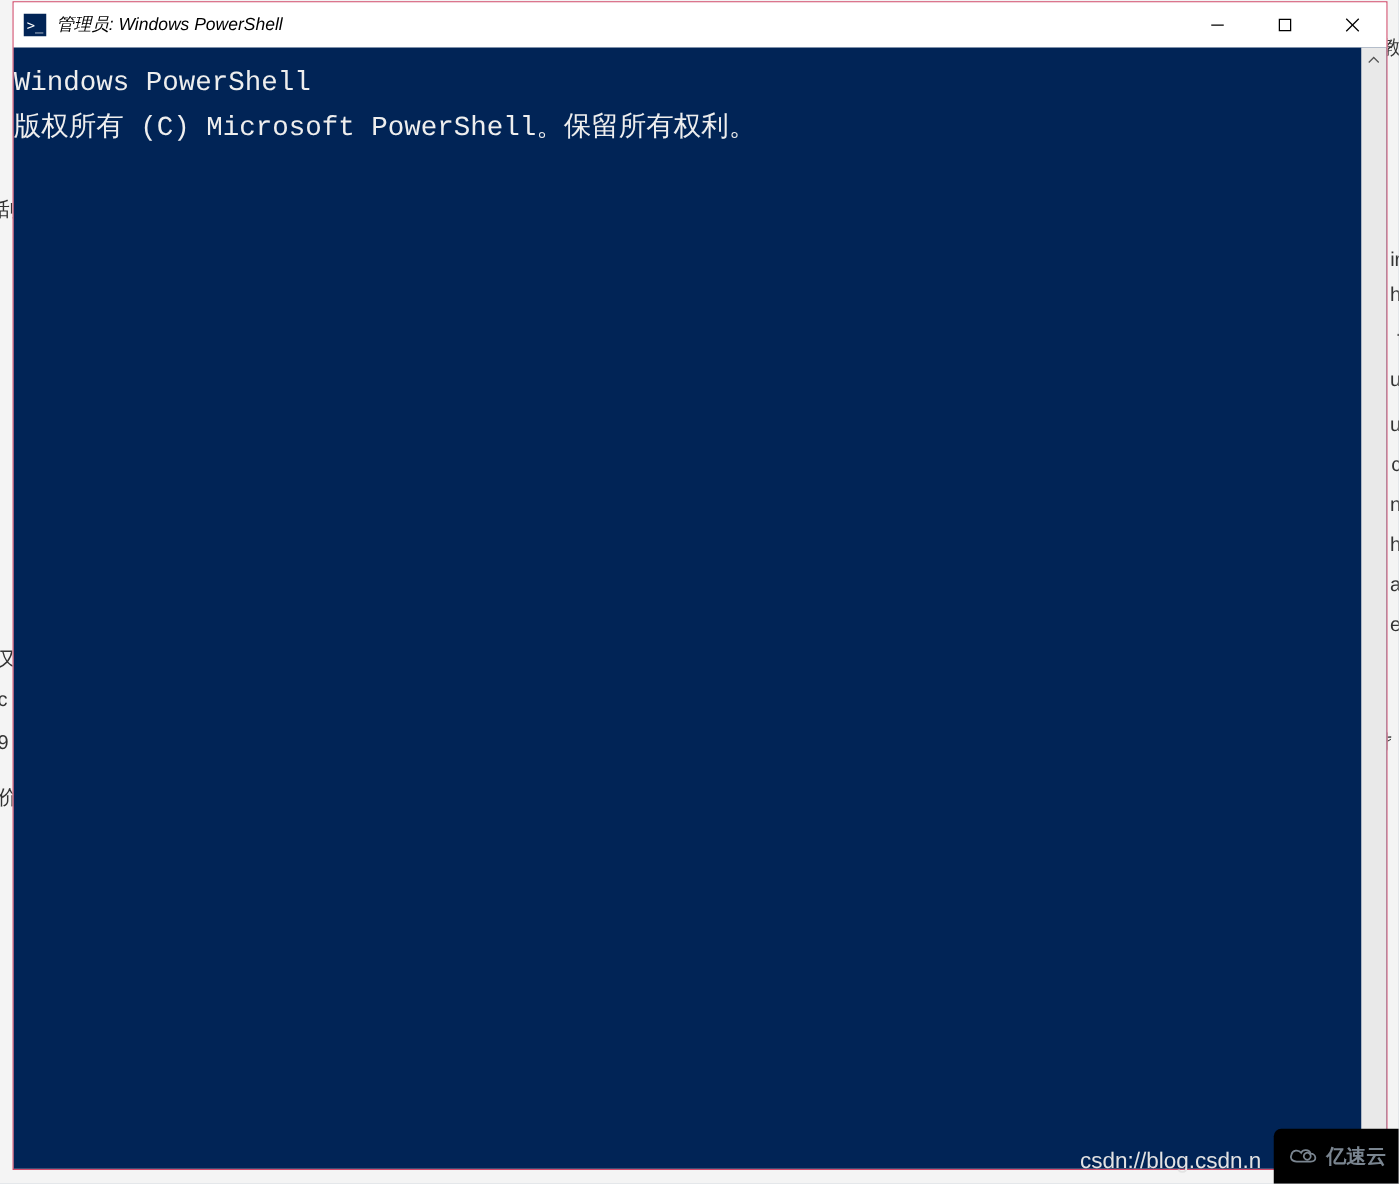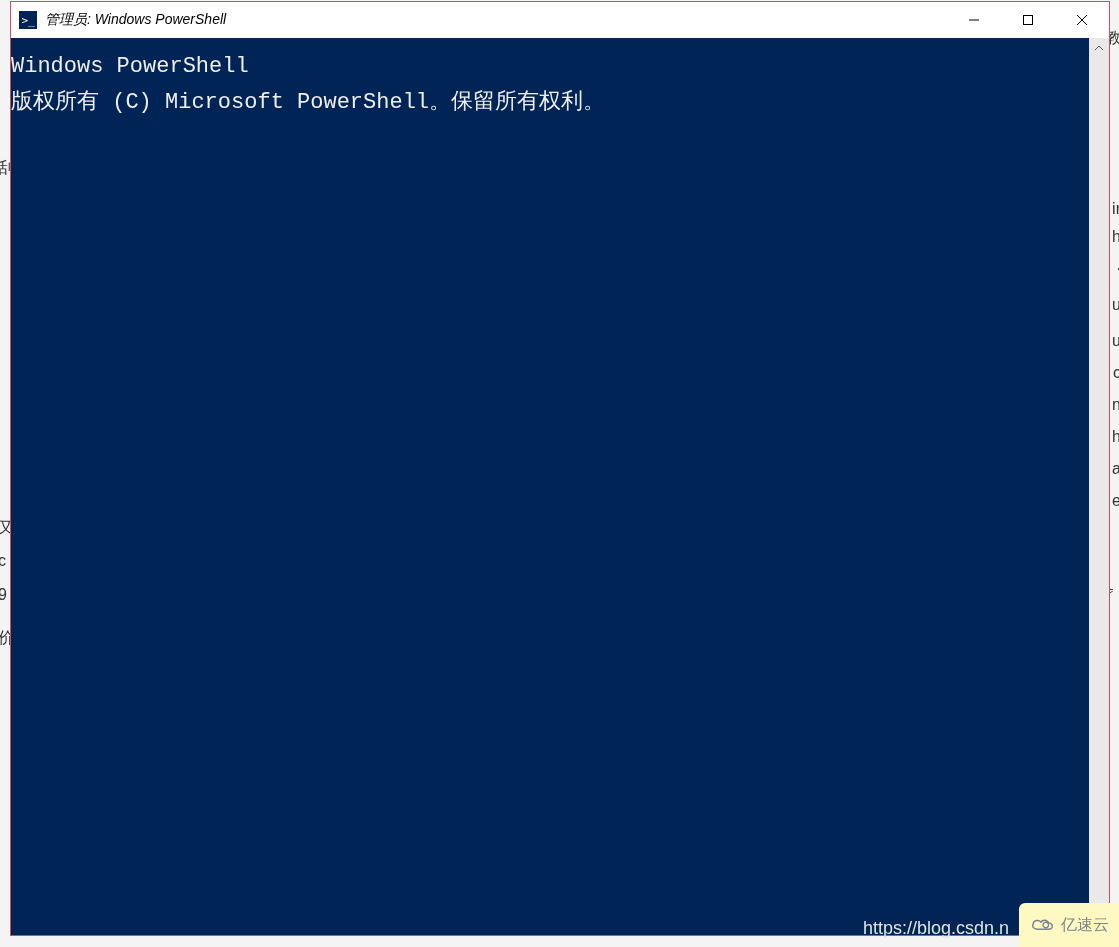--- a/index.html
+++ b/index.html
@@ -129,27 +129,28 @@
     font-size: 18px;
     font-family: "Segoe UI", sans-serif;
     z-index: 5;
   }
   .watermark-logo {
     position: absolute;
     right: 0;
     bottom: 0;
     width: 100px;
     height: 44px;
-    background: #fef9c3;
+    background: #000000;
     display: flex;
     align-items: center;
     justify-content: center;
     gap: 4px;
     z-index: 6;
     border-top-left-radius: 6px;
+    font-weight: bold;
   }
   .watermark-logo svg { width: 28px; height: 20px; }
   .watermark-logo span {
     color: #7a8590;
     font-size: 16px;
   }
 </style>
 </head>
 <body>
 
@@ -214,20 +215,20 @@
       <div class="arrow">
         <svg width="10" height="10" viewBox="0 0 10 10">
             <polyline points="1,3 5,7 9,3" fill="none" stroke="#555" stroke-width="1"></polyline>
           </svg>
       </div>
     </div>
   </div>
 
 </div>
 
-<div class="watermark-url">https://blog.csdn.n</div>
+<div class="watermark-url">csdn://blog.csdn.n</div>
 <div class="watermark-logo">
   <svg viewBox="0 0 40 24">
     <path d="M12 18 C6 18 4 14 6 10 C7 5 14 4 17 8 C19 4 26 4 28 9 C34 9 36 18 28 18 Z" fill="none" stroke="#7a8590" stroke-width="2"></path>
     <path d="M20 12 A4 4 0 1 1 20 12.01" fill="none" stroke="#7a8590" stroke-width="2" transform="translate(0,0)"></path>
   </svg>
   <span>亿速云</span>
 </div>
 
 </body></html>

